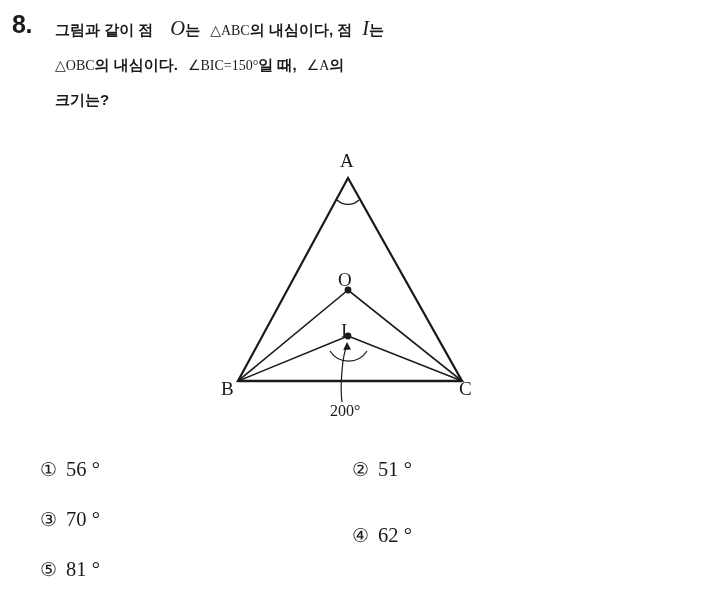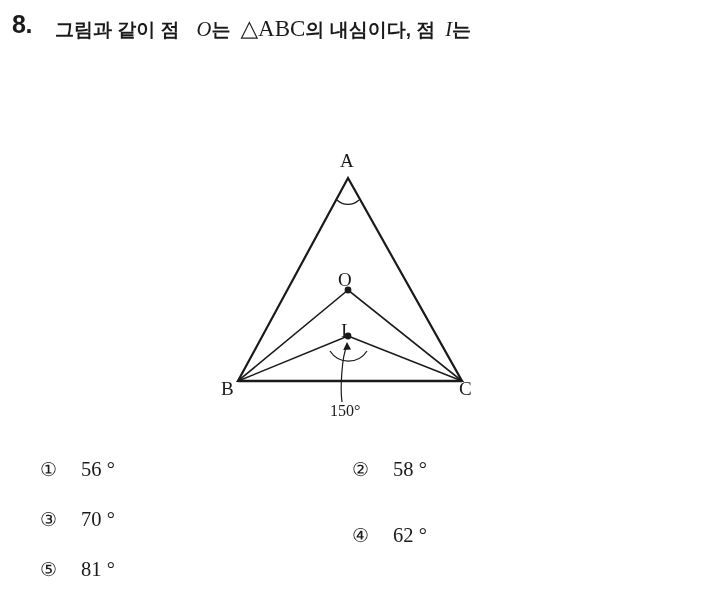--- a/index.html
+++ b/index.html
@@ -43,31 +43,31 @@
   }
 
   .q-line {
     white-space: nowrap;
   }
   .q-line.l1 { letter-spacing: 0px; }
 
   .kr {
     font-family: "Liberation Sans", sans-serif;
     font-weight: bold;
-    font-size: 19px;
+    font-size: 15px;
   }
   .mth {
     font-family: "Liberation Serif", serif;
     font-style: italic;
     font-size: 20.5px;
   }
   .mthu {
     font-family: "Liberation Serif", serif;
     font-style: normal;
-    font-size: 23px;
+    font-size: 14px;
   }
   .sp-md { display: inline-block; width: 10px; }
   .sp-lg { display: inline-block; width: 17px; }
 
   
   .figure {
     position: absolute;
     left: 190px;
     top: 150px;
     width: 330px;
@@ -105,37 +105,43 @@
     font-size: 20px;
     white-space: nowrap;
   }
   .choice .circ {
     font-size: 19px;
     font-family: "Liberation Serif", serif;
   }
   .choice .val {
     font-family: "Liberation Serif", serif;
     font-size: 20.5px;
-    margin-left: 24px;
+    margin-left: 9px;
   }
   .c1 { left: 40px; top: 8px; }
   .c2 { left: 352px; top: 8px; }
   .c3 { left: 40px; top: 58px; }
   .c4 { left: 352px; top: 74px; }
   .c5 { left: 40px; top: 108px; }
 </style>
 </head>
 <body>
 
 <div class="question">
   <div class="q-number">8.</div>
 
   <div class="q-body">
     <div class="q-line l1">
       <span class="kr">그림과 같이 점</span><span class="sp-lg"></span><span class="mth">O</span><span class="kr">는</span><span class="sp-md"></span><span class="mthu">△ABC</span><span class="kr">의 내심이다, 점</span><span class="sp-md"></span><span class="mth">I</span><span class="kr">는</span>
+    </div>
+    <div class="q-line">
+      <span class="mthu">△OBC</span><span class="kr">의 내심이다.</span><span class="sp-md"></span><span class="mthu">∠BIC</span><span class="mthu">=</span><span class="mthu">150</span><span class="mthu">°</span><span class="kr">일 때,</span><span class="sp-md"></span><span class="mthu">∠A</span><span class="kr">의</span>
+    </div>
+    <div class="q-line">
+      <span class="kr">크기는?</span>
     </div>
   </div>
 </div>
 
 <div class="figure">
   <svg width="330" height="275" viewBox="0 0 330 275">
 
     <polygon points="158,28 48,231 272,231" fill="none" stroke="#1a1a1a" stroke-width="2.2"></polygon>
 
     <polygon points="158,140 48,231 272,231" fill="none" stroke="#1a1a1a" stroke-width="1.6"></polygon>
@@ -155,29 +161,29 @@
 
     <path d="M 152,252 C 150,238 152,205 157,196" fill="none" stroke="#1a1a1a" stroke-width="1.2"></path>
     <polygon points="157,192 153.2,200 161,199.4" fill="#1a1a1a"></polygon>
   </svg>
 
   <div class="fig-label lbl-A">A</div>
   <div class="fig-label lbl-O">O</div>
   <div class="fig-label lbl-I">I</div>
   <div class="fig-label lbl-B">B</div>
   <div class="fig-label lbl-C">C</div>
-  <div class="fig-label lbl-150">150°</div>
+  <div class="fig-label lbl-150">200°</div>
 </div>
 
 <div class="choices">
   <div class="choice c1">
     <span class="circ">①</span><span class="val">56 °</span>
   </div>
   <div class="choice c2">
-    <span class="circ">②</span><span class="val">58 °</span>
+    <span class="circ">②</span><span class="val">51 °</span>
   </div>
   <div class="choice c3">
     <span class="circ">③</span><span class="val">70 °</span>
   </div>
   <div class="choice c4">
     <span class="circ">④</span><span class="val">62 °</span>
   </div>
   <div class="choice c5">
     <span class="circ">⑤</span><span class="val">81 °</span>
   </div>

